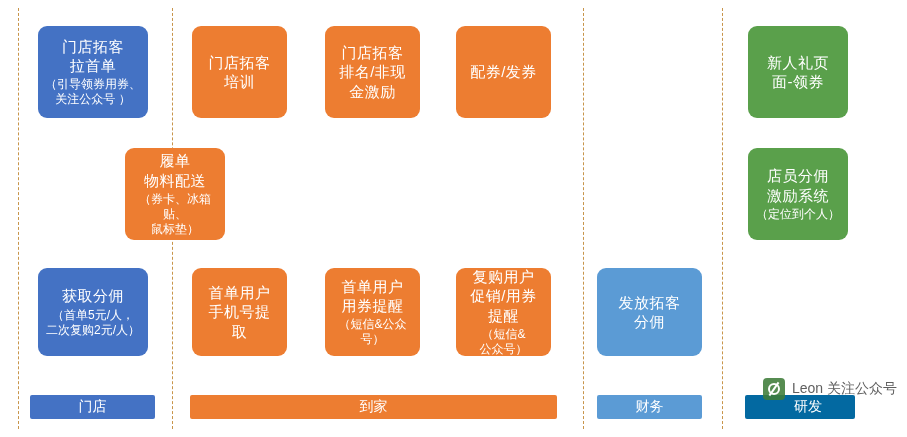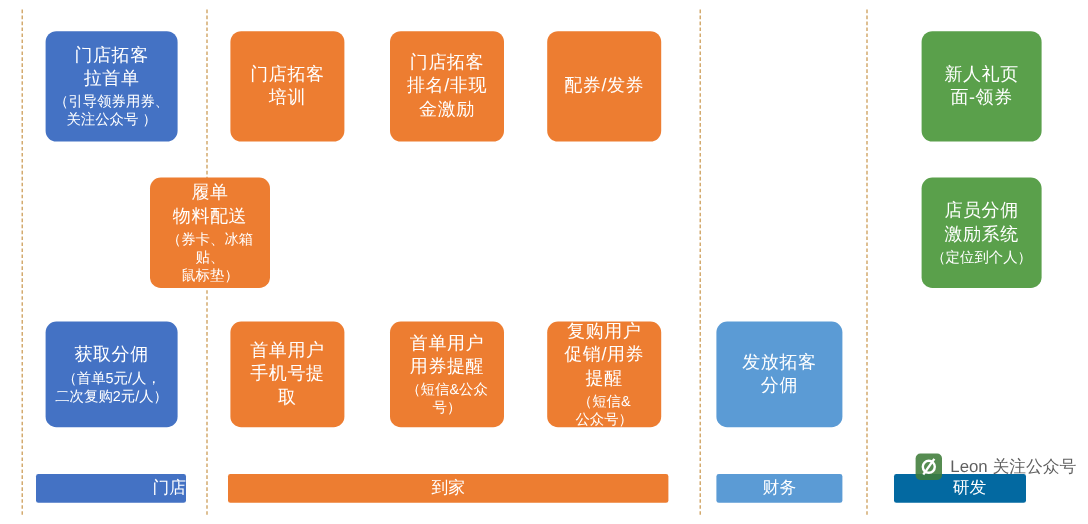--- a/index.html
+++ b/index.html
@@ -31,34 +31,34 @@
     line-height:1.28;
     box-sizing:border-box;
     padding:4px 6px;
   }
   .box .main{font-size:15px;font-weight:normal;letter-spacing:.5px;}
   .box .sub{font-size:12px;margin-top:2px;letter-spacing:0px;line-height:1.25;}
 
   .blue{background:#4472c4;}
   .lightblue{background:#5b9bd5;}
   .orange{background:#ed7d31;}
-  .green{background:#5aa04b;margin-left:20px;}
+  .green{background:#5aa04b;}
 
   .footer{
     position:absolute;
     height:24px;
     border-radius:2px;
     color:#ffffff;
     display:flex;
     align-items:center;
     justify-content:center;
     font-size:14px;
     box-sizing:border-box;
   }
-  .f-blue{background:#4472c4;justify-content:flex-end;}
+  .f-blue{background:#4472c4;}
   .f-orange{background:#ed7d31;}
   .f-lightblue{background:#5b9bd5;text-align:center;}
   .f-green{background:#0369a1;padding-left:16px;}
 
   .watermark{
     position:absolute;
     right:10px;
     top:378px;
     display:flex;
     align-items:center;

